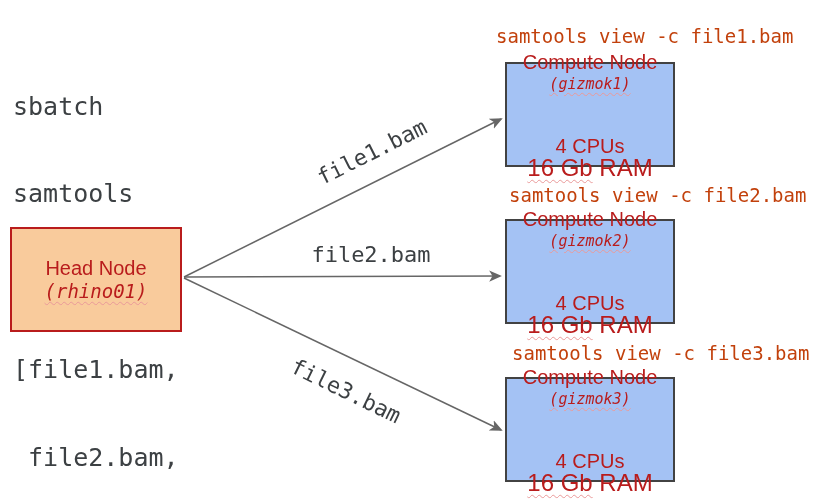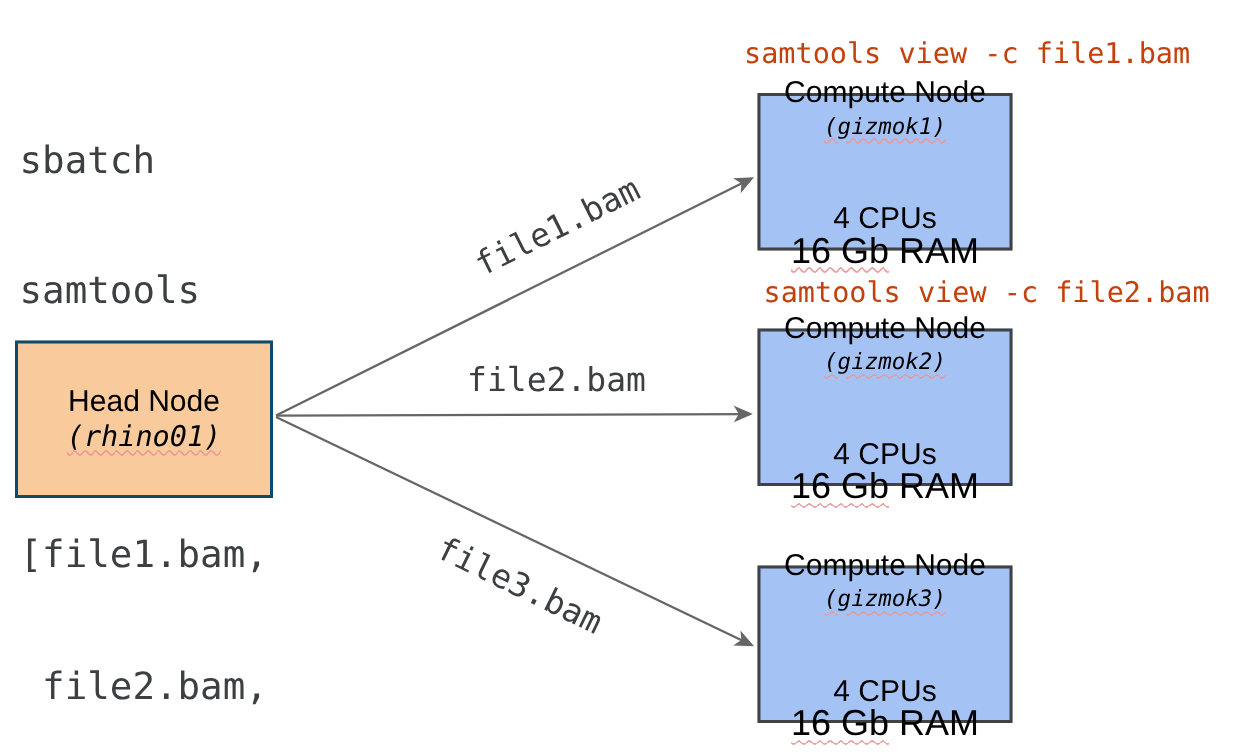--- a/index.html
+++ b/index.html
@@ -27,29 +27,29 @@
   }
 
   
   .node-box {
     position: absolute;
     display: flex;
     flex-direction: column;
     align-items: center;
     justify-content: center;
     text-align: center;
-    color: #000000;
+    color: #b91c1c;
   }
   .head-node {
     left: 10px;
     top: 227px;
     width: 172px;
     height: 105px;
     background: #f9cb9c;
-    border: 2px solid #0c4a6e;
+    border: 2px solid #b91c1c;
   }
   .head-node .node-title { font-size: 20px; line-height: 23px; }
   .head-node .node-host  { font-size: 19px; line-height: 23px; }
 
   .compute-node {
     left: 505px;
     width: 170px;
     height: 105px;
     background: #a4c2f4;
     border: 2px solid #424242;
@@ -130,20 +130,21 @@
 
   <div class="node-box head-node">
     <div class="node-title">Head Node</div>
     <div class="node-host mono">
       <span class="squiggle">(rhino01)</span>
     </div>
   </div>
 
   <div class="compute-cmd-label cmd-1">samtools view -c file1.bam</div>
   <div class="compute-cmd-label cmd-2">samtools view -c file2.bam</div>
+  <div class="compute-cmd-label cmd-3">samtools view -c file3.bam</div>
 
   <div class="arrow-label al-1">file1.bam</div>
   <div class="arrow-label al-2">file2.bam</div>
   <div class="arrow-label al-3">file3.bam</div>
 
   <div class="node-box compute-node pos-1">
     <div class="node-title">Compute Node</div>
     <div class="node-host mono">
       <span class="squiggle">(gizmok1)</span>
     </div>

